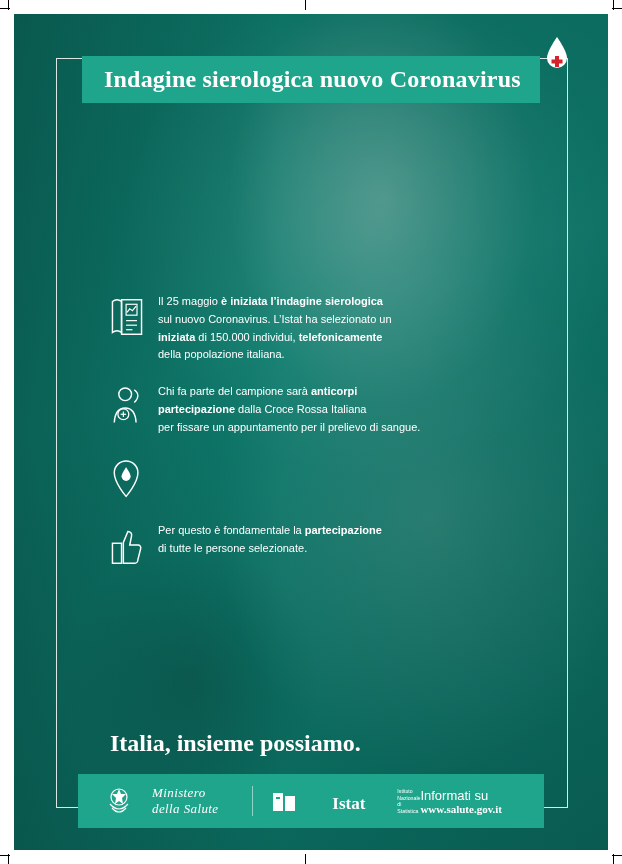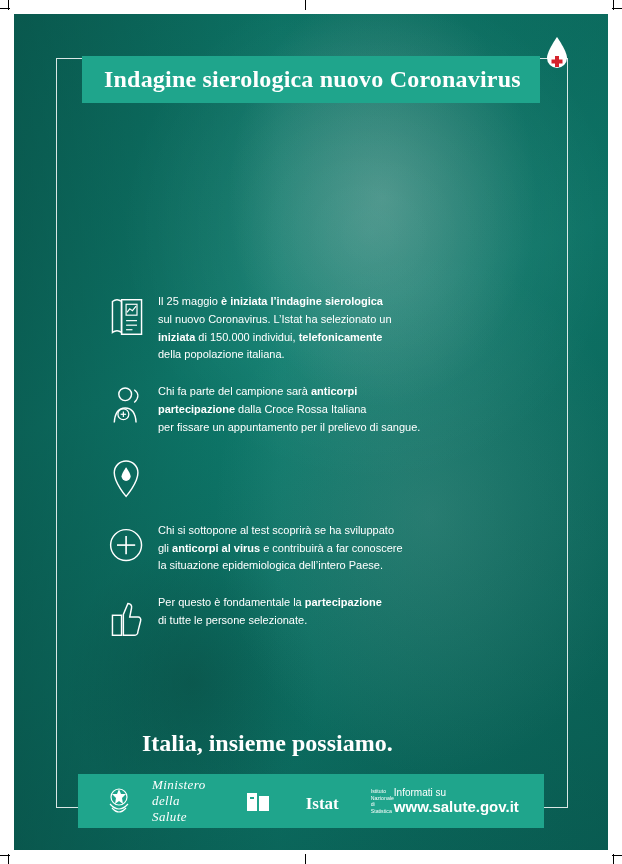--- a/index.html
+++ b/index.html
@@ -102,21 +102,20 @@
     padding-top: 1px;
   }
   .bullet .txt b { font-weight: bold; }
   .slogan {
     position: absolute;
     left: 96px; top: 716px;
     font-family: "Liberation Serif", serif;
     font-weight: bold;
     font-size: 24px;
     color: #ffffff;
-    margin-left: 32px;
   }
   .footer-bar {
     position: absolute;
     left: 64px; bottom: 22px;
     width: 466px; height: 54px;
     background: #1fa58c;
     display: flex; align-items: center;
   }
   .logo-min {
     display: flex; align-items: center;
@@ -143,22 +142,22 @@
     font-family: "Liberation Serif", serif;
   }
   .logo-istat .istat-sub {
     color: #fff; font-size: 5.2px; line-height: 1.25; margin-left: 5px;
     max-width: 42px;
   }
   .footer-info {
     margin-left: auto; margin-right: 42px;
     color: #ffffff; text-align: left;
   }
-  .footer-info .l1 { font-size: 10px; }
-  .footer-info .l2 { font-size: 15px; font-weight: bold; }
+  .footer-info .l1 { font-size: 13px; }
+  .footer-info .l2 { font-size: 11px; font-weight: bold; font-family: Liberation Serif, serif; }
   svg { display: block; }
 </style>
 </head>
 <body>
 
 <div class="page">
 
   <div class="cropmark" style="left:0;top:8px;width:10px;height:1px;"></div>
   <div class="cropmark" style="left:8px;top:0;width:1px;height:10px;"></div>
   <div class="cropmark" style="right:0;top:8px;width:10px;height:1px;"></div>
@@ -222,30 +221,20 @@
 
       <div class="bullet">
         <div class="ico">
           <svg viewBox="0 0 44 50" width="40" height="46">
             <path d="M21 4 a13 13 0 0 1 13 13 c0 11 -13 26 -13 26 S8 28 8 17 A13 13 0 0 1 21 4 Z" fill="none" stroke="#fff" stroke-width="1.6"></path>
             <path d="M21 11 c0 0 -5 7 -5 10 a5 5 0 0 0 10 0 c0 -3 -5 -10 -5 -10 z" fill="#fff"></path>
           </svg>
         </div>
       </div>
 
-      <div class="bullet">
-        <div class="ico">
-          <svg viewBox="0 0 44 50" width="40" height="46">
-            <circle cx="21" cy="24" r="17" fill="none" stroke="#fff" stroke-width="1.6"></circle>
-            <line x1="21" y1="14" x2="21" y2="34" stroke="#fff" stroke-width="1.8"></line>
-            <line x1="11" y1="24" x2="31" y2="24" stroke="#fff" stroke-width="1.8"></line>
-          </svg>
-        </div>
-        <div class="txt">Chi si sottopone al test scoprirà se ha sviluppato<br>gli <b>anticorpi al virus</b> e contribuirà a far conoscere<br>la situazione epidemiologica dell’intero Paese.</div>
-      </div>
 
       <div class="bullet">
         <div class="ico">
           <svg viewBox="0 0 44 50" width="40" height="46">
             <rect x="6" y="22" width="10" height="22" fill="none" stroke="#fff" stroke-width="1.6"></rect>
             <path d="M18 44 h12 a4 4 0 0 0 4 -4 l3 -12 a3 3 0 0 0 -3 -4 h-9 l2 -10 a4 4 0 0 0 -4 -5 l-5 12 z" fill="none" stroke="#fff" stroke-width="1.6"></path>
           </svg>
         </div>
         <div class="txt">Per questo è fondamentale la <b>partecipazione</b><br>di tutte le persone selezionate.</div>
       </div>

